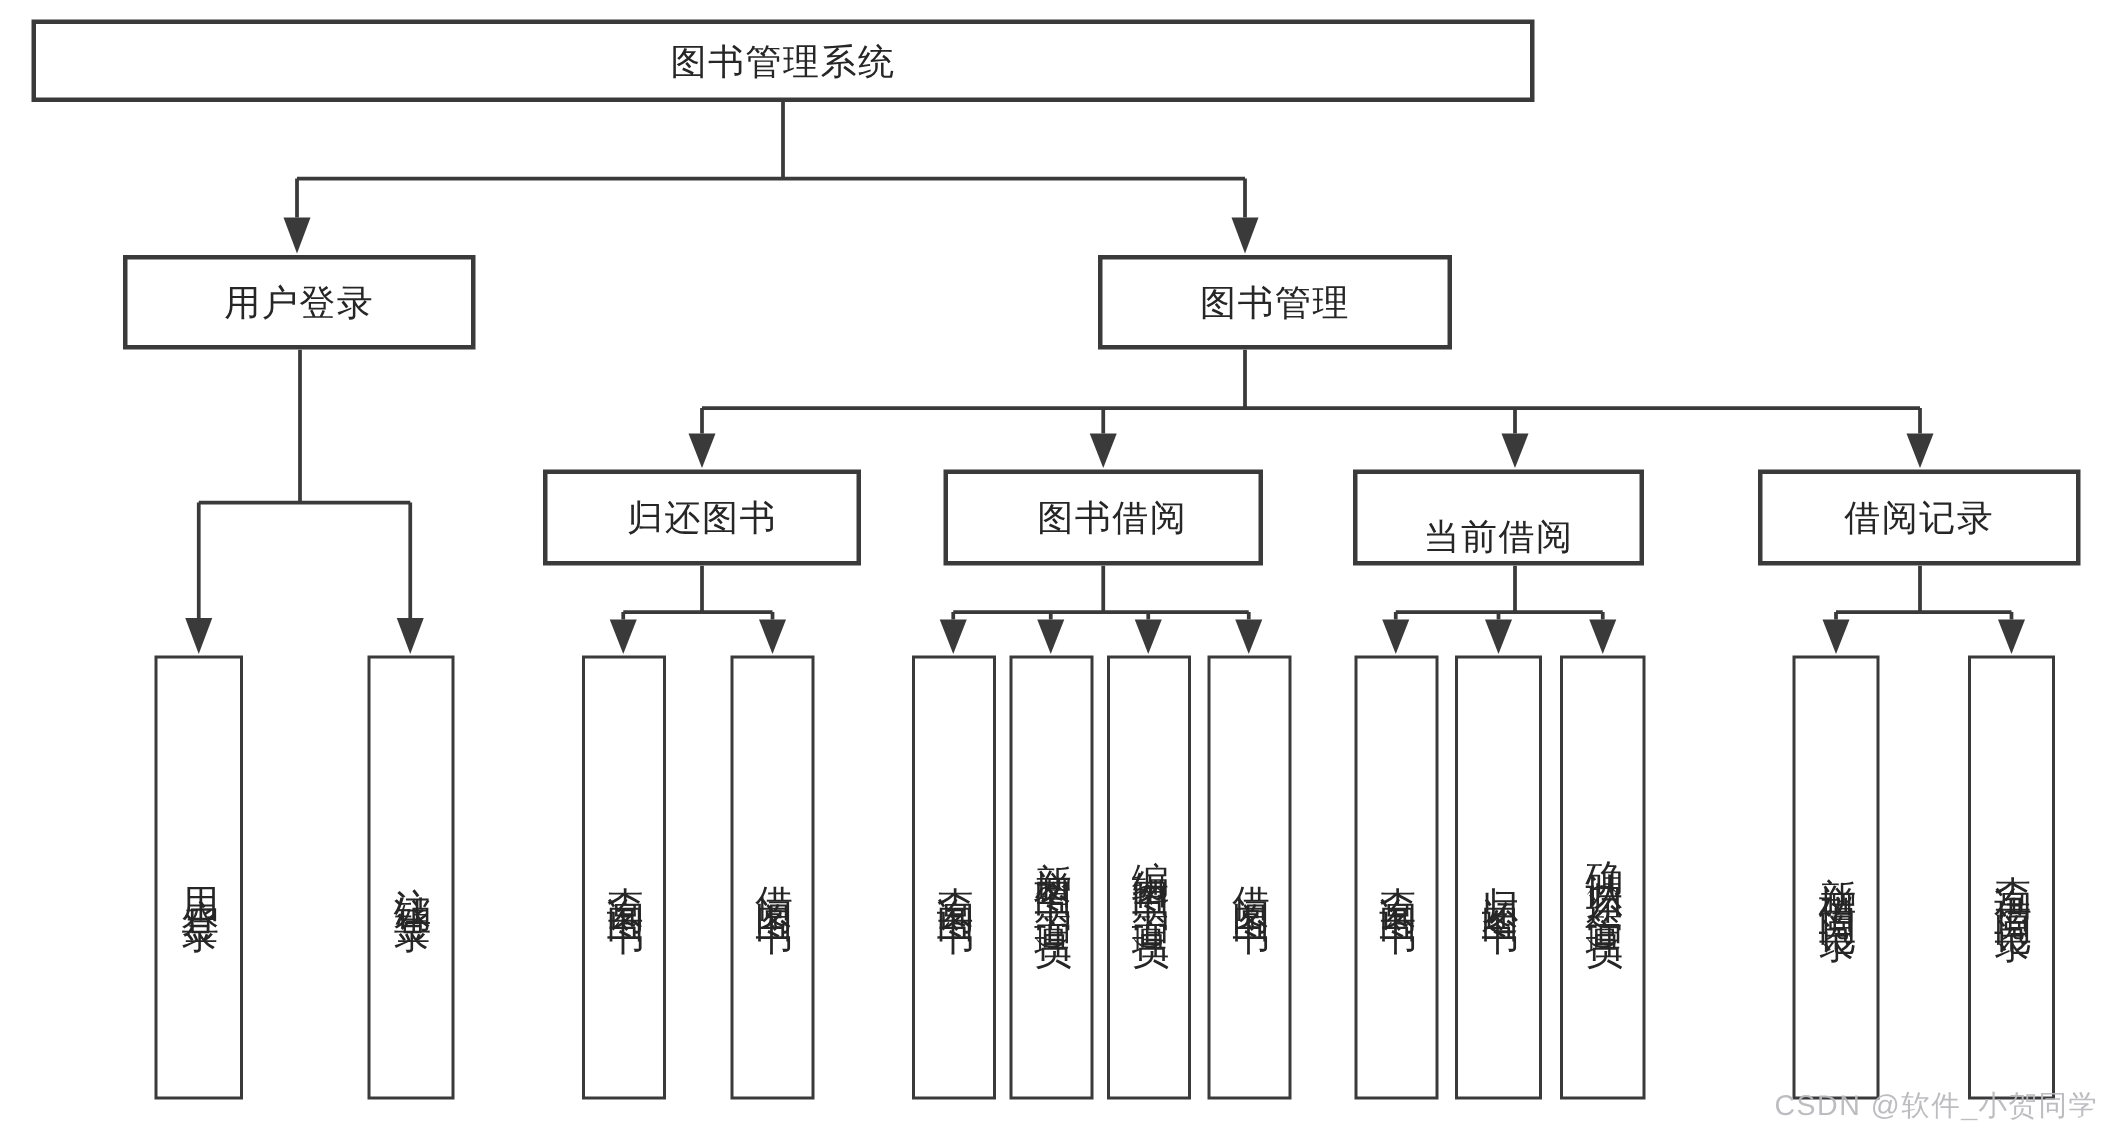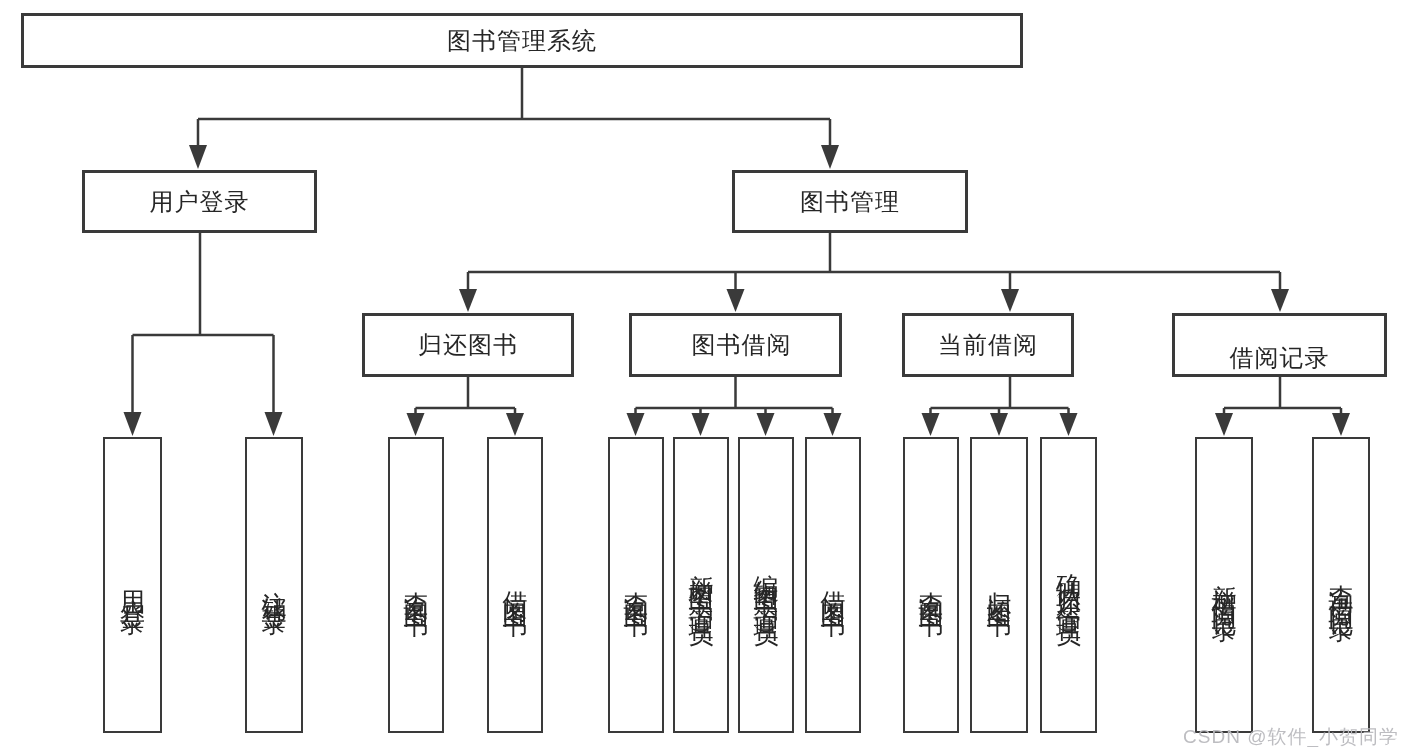--- a/index.html
+++ b/index.html
@@ -139,24 +139,24 @@
   <div class="node node-h" style="left:712px; top:170px; width:236px; height:63px;margin-left:20px;">
     <span>图书管理</span>
   </div>
 
   <div class="node node-h" style="left:362px; top:313px; width:212px; height:64px;">
     <span>归还图书</span>
   </div>
   <div class="node node-h" style="left:629px; top:313px; width:213px; height:64px;padding-left:12px;">
     <span>图书借阅</span>
   </div>
-  <div class="node node-h" style="left:902px; top:313px; width:172px; height:64px;">
+  <div class="node node-h" style="left:902px; top:313px; width:194px; height:64px;align-items:flex-end;">
     <span>当前借阅</span>
   </div>
-  <div class="node node-h" style="left:1172px; top:313px; width:215px; height:64px;align-items:flex-end;">
+  <div class="node node-h" style="left:1172px; top:313px; width:215px; height:64px;">
     <span>借阅记录</span>
   </div>
 
   <div class="node node-v" style="left:103px; top:437px; width:59px; height:296px;">
     <span class="vtext">用户登录</span>
   </div>
   <div class="node node-v" style="left:245px; top:437px; width:58px; height:296px;">
     <span class="vtext">注销登录</span>
   </div>
 

